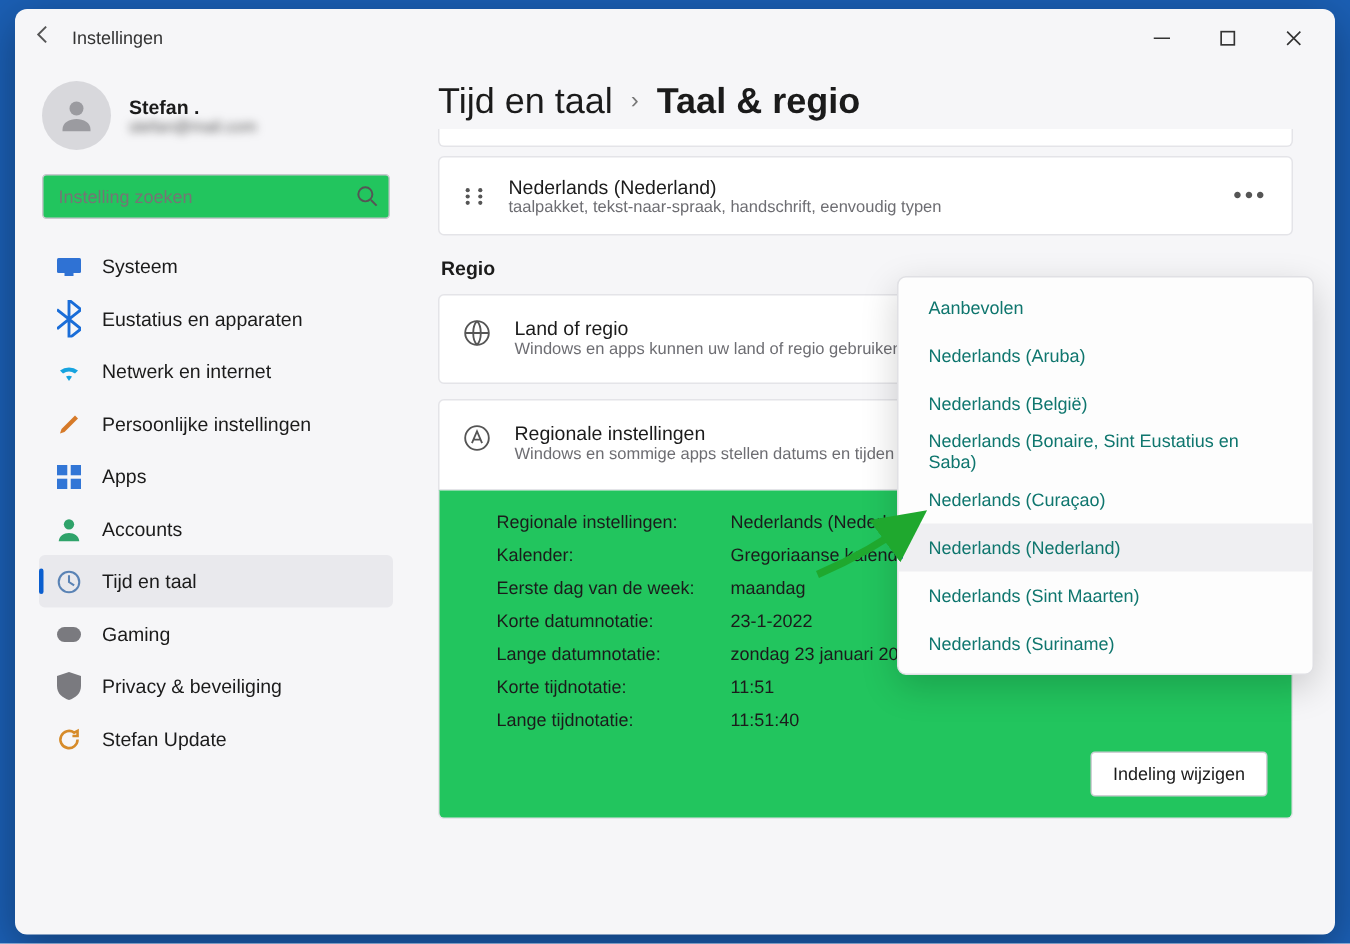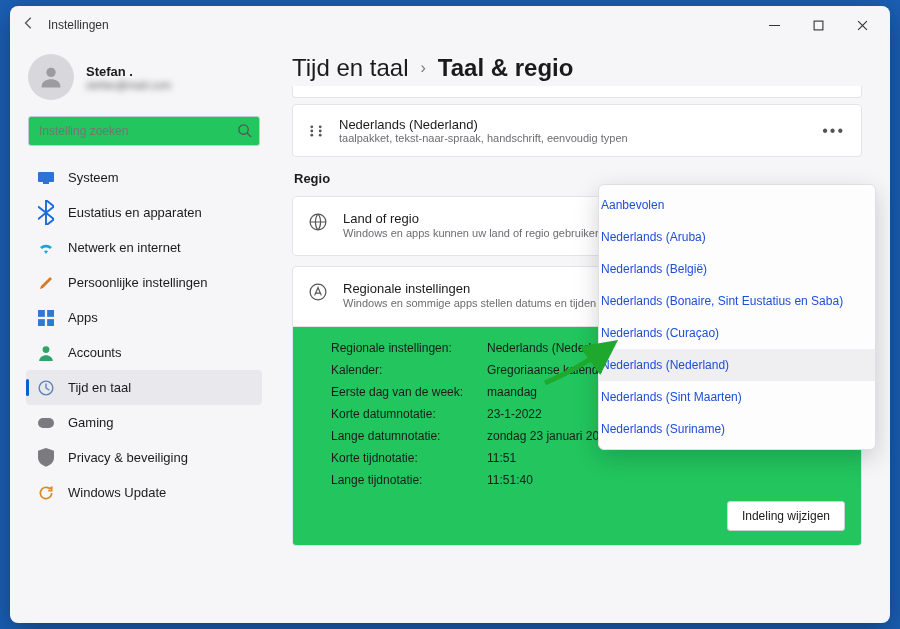--- a/index.html
+++ b/index.html
@@ -42,21 +42,21 @@
     .region-card { background:#fff; border:1px solid #e4e4e8; border-radius:4px; padding:14px 16px; display:flex; gap:16px; margin-bottom:10px; }
     .region-icon { width:18px; height:18px; color:#555; margin-top:2px; flex-shrink:0; }
     .region-text .rt-title { font-size:13px; color:#1b1b1b; }
     .region-text .rt-sub { font-size:11px; color:#6d6d72; line-height:1.4; }
     .detail-block { background:#22c55e; border:1px solid #e4e4e8; border-top:none; border-radius:0 0 4px 4px; padding:10px 16px 14px 38px; }
     .detail-row { display:flex; font-size:12px; color:#1b1b1b; padding:4px 0; }
     .detail-row .dk { width:156px; }
     .action-row { text-align:right; margin-top:10px; }
     .action-btn { display:inline-block; background:#fff; border:1px solid #cfcfd4; border-radius:3px; padding:7px 14px; font-size:12px; color:#1b1b1b; cursor:pointer; }
     .dropdown { position:absolute; right:14px; top:140px; width:278px; background:#fdfdfd; border:1px solid #e0e0e4; border-radius:6px; box-shadow:0 8px 24px rgba(0,0,0,.18); padding:4px 0; z-index:20; }
-    .dd-item { height:32px; display:flex; align-items:center; font-size:12px; color:#1d4ed8; padding:0 2px; cursor:pointer; position:relative; }
+    .dd-item { height:32px; display:flex; align-items:center; font-size:12px; color:#0f766e; padding:0 20px; cursor:pointer; position:relative; }
     .dd-item.selected { background:#efeff2; }
     .dd-item.selected::before { content:""; position:absolute; left:0; top:8px; bottom:8px; width:3px; background:#0a5ecf; border-radius:2px; }
     .arrow { position:absolute; left:540px; top:338px; z-index:25; pointer-events:none; }
   </style>
 </head>
 <body>
 
 <div class="window">
 
   <div class="titlebar">
@@ -188,21 +188,21 @@
               </svg>
             </span>
             <span>Privacy &amp; beveiliging</span>
           </div>
         <div class="nav-item">
             <span class="nav-icon">
               <svg viewBox="0 0 14 14" fill="none" stroke="#d68b2a" stroke-width="1.5">
                 <path d="M12 7a5 5 0 11-2-4l2-1v3h-3"></path>
               </svg>
             </span>
-            <span>Windows Update</span>
+            <span>Stefan Update</span>
           </div>
       </nav>
     </aside>
 
     <main class="main">
       <div class="breadcrumb">
         <span class="parent">Tijd en taal</span>
         <span class="chev">›</span>
         <span class="current">Taal &amp; regio</span>
       </div>

